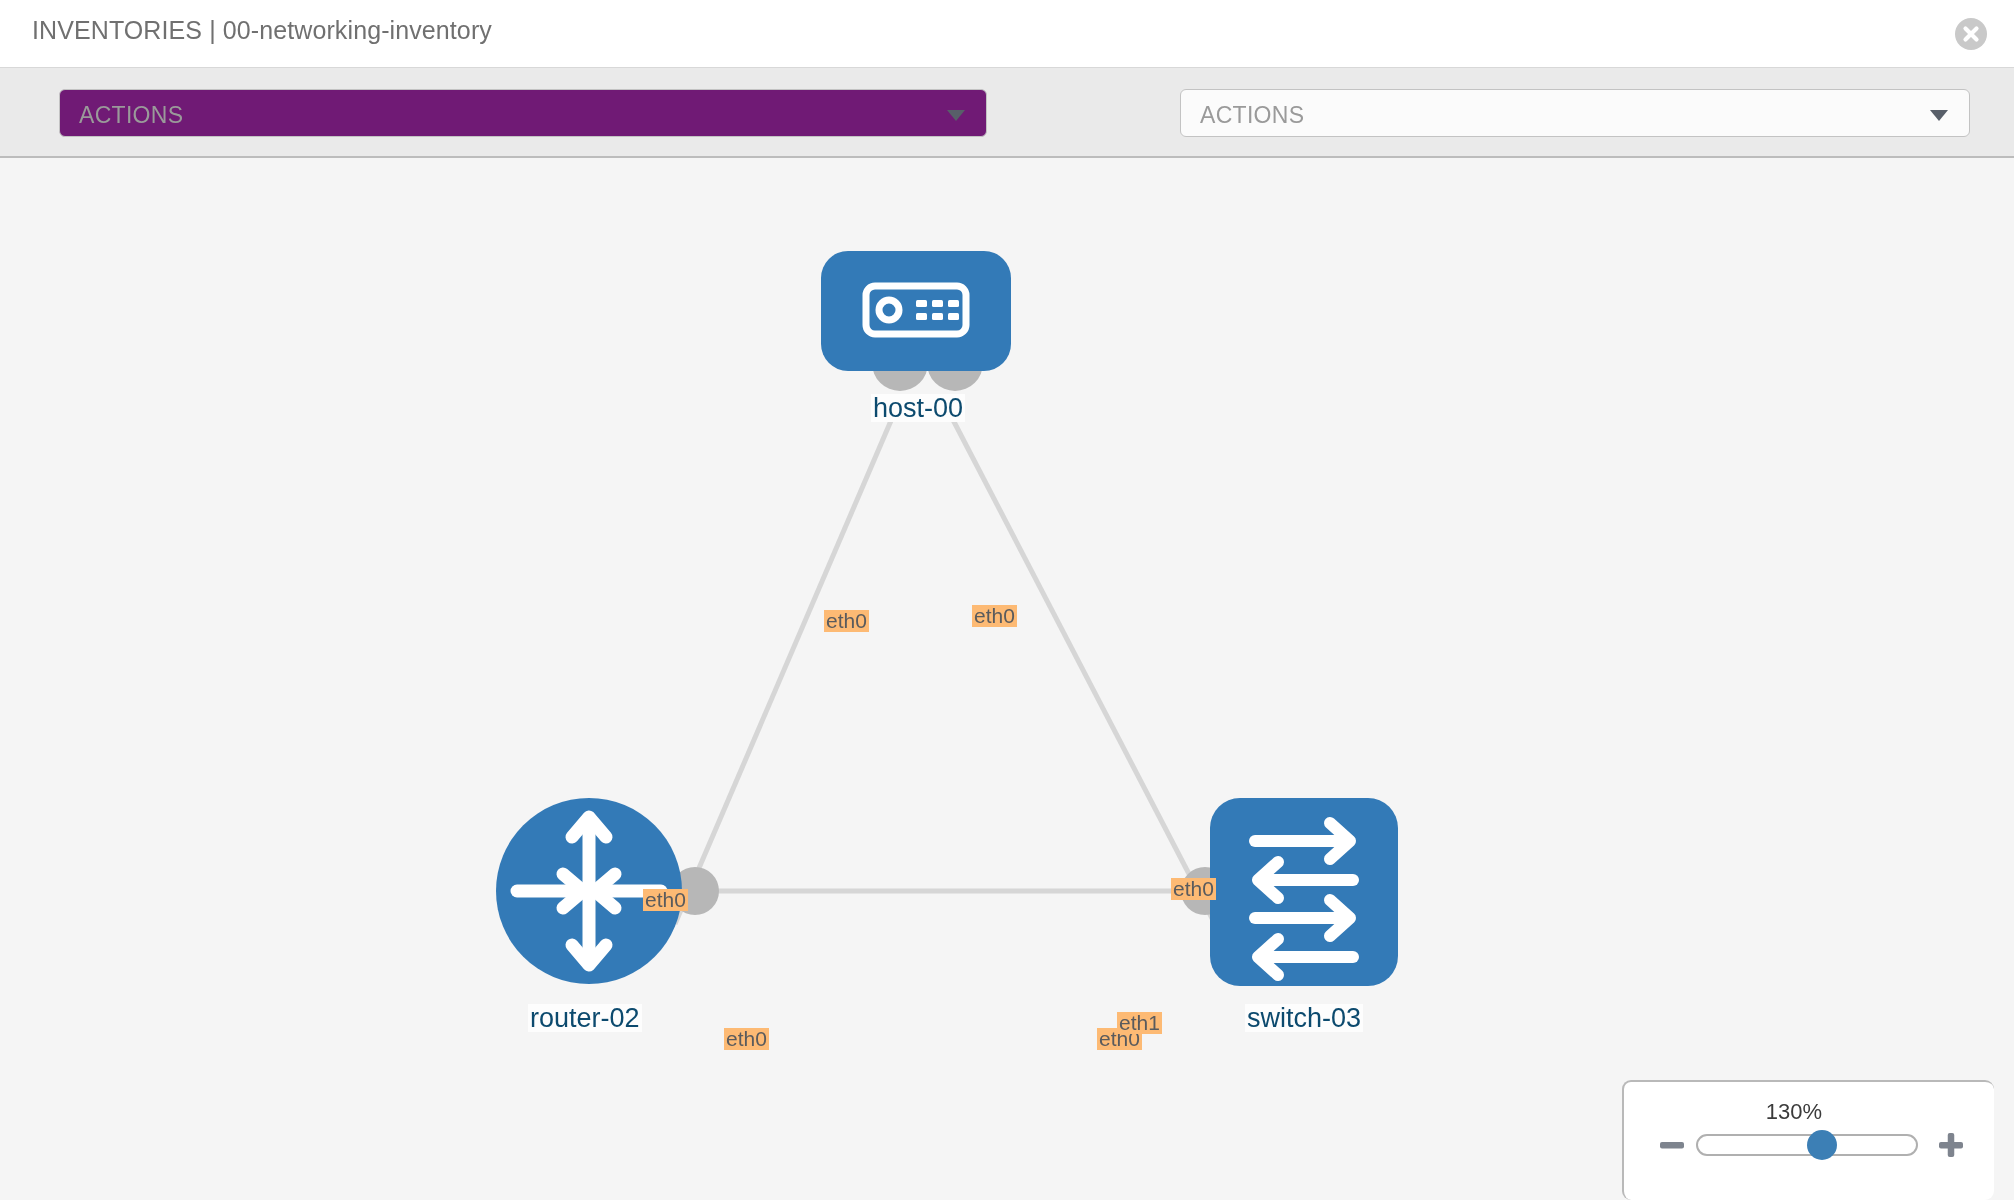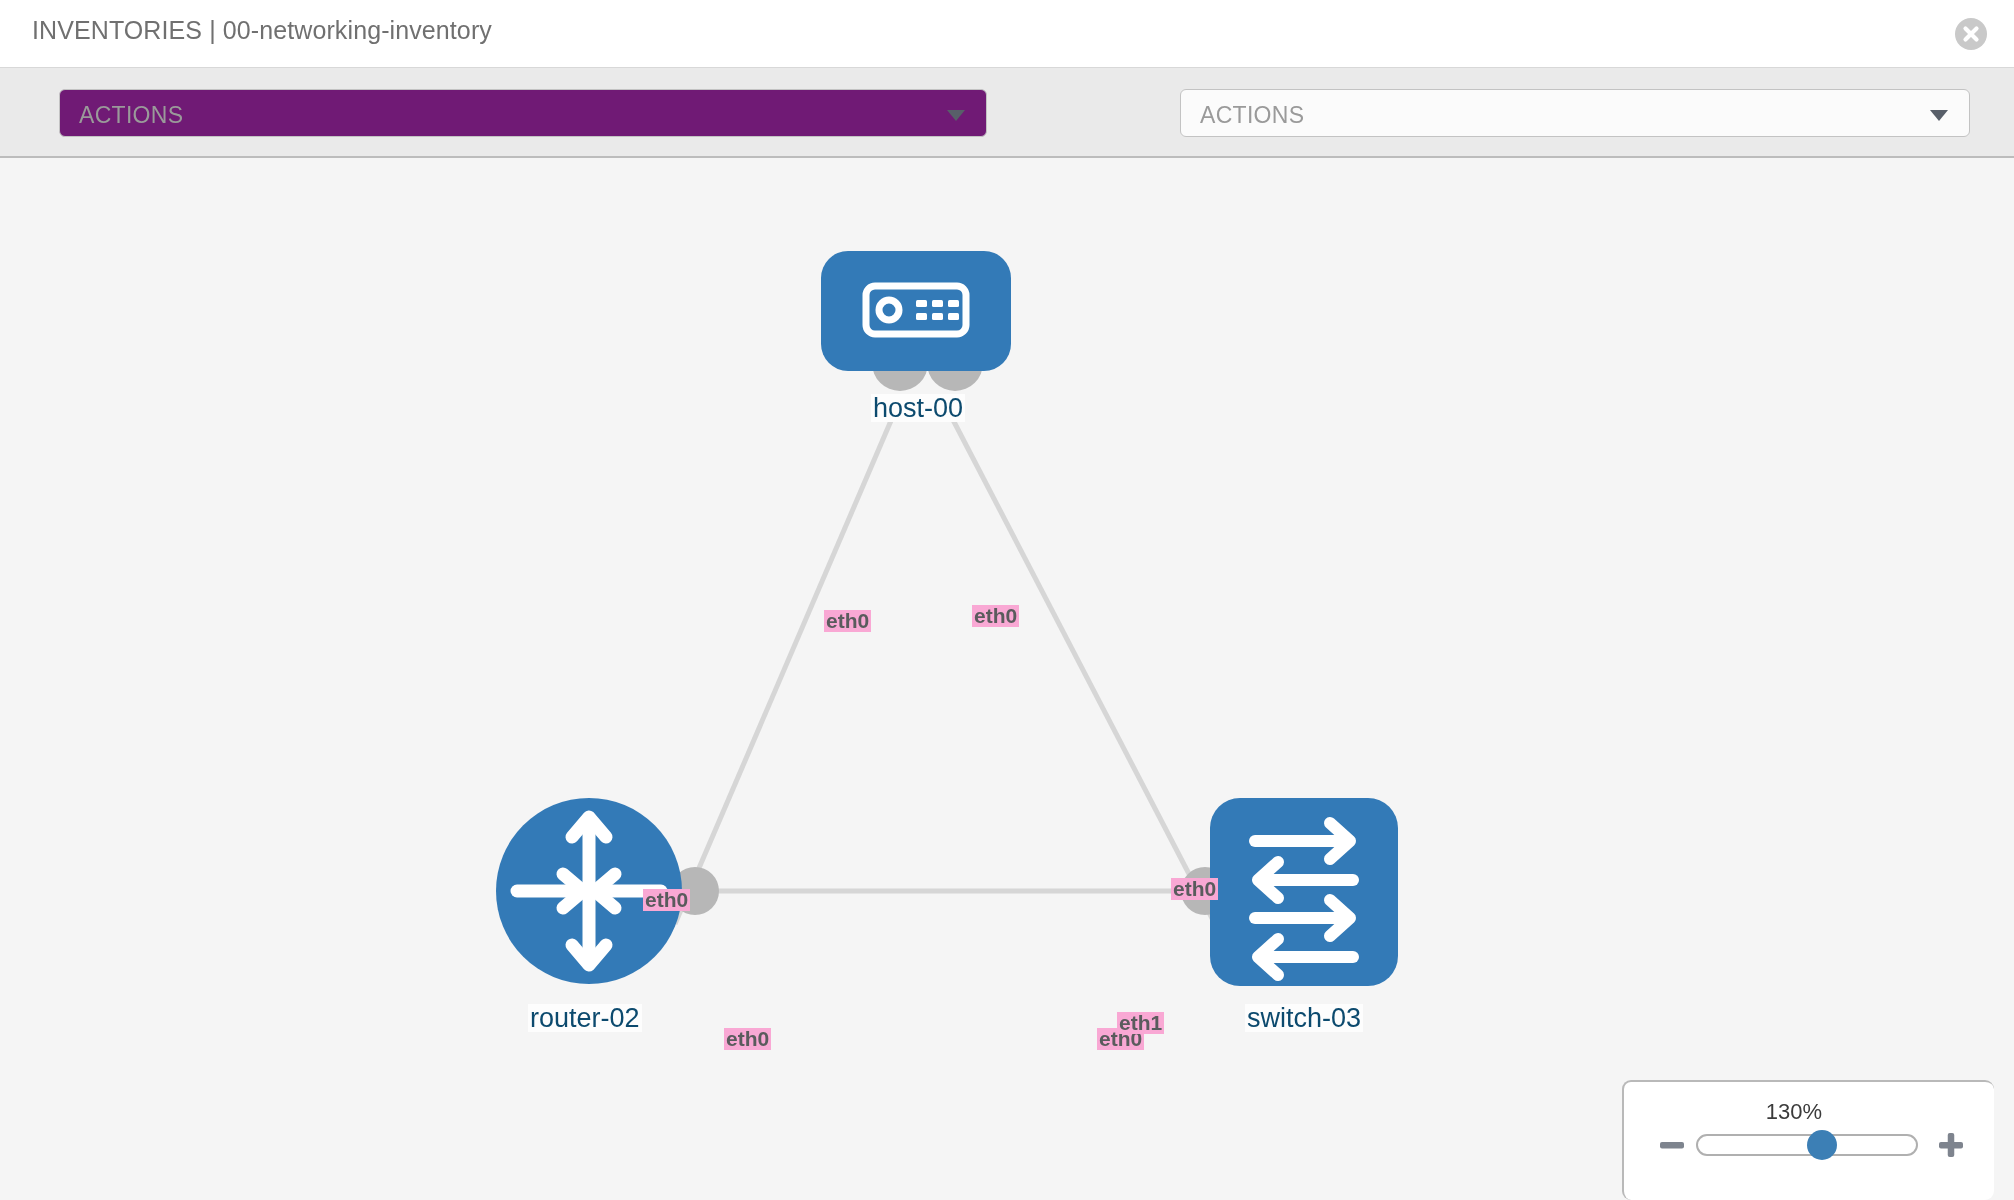--- a/index.html
+++ b/index.html
@@ -136,25 +136,24 @@
     color: #0c4a6e;
     background: #fdfdfd;
     white-space: nowrap;
     line-height: 1.05;
     padding: 0 2px;
   }
   .if-label {
     position: absolute;
     font-size: 21px;
     color: #5a5b5d;
-    background: #f9a8d4;
+    background: #fdba74;
     white-space: nowrap;
     line-height: 1.05;
     padding: 0 2px;
-    font-weight: bold;
   }
 
   
   .zoom-panel {
     position: absolute;
     left: 1622px;
     top: 1080px;
     width: 372px;
     height: 120px;
     background: #ffffff;

